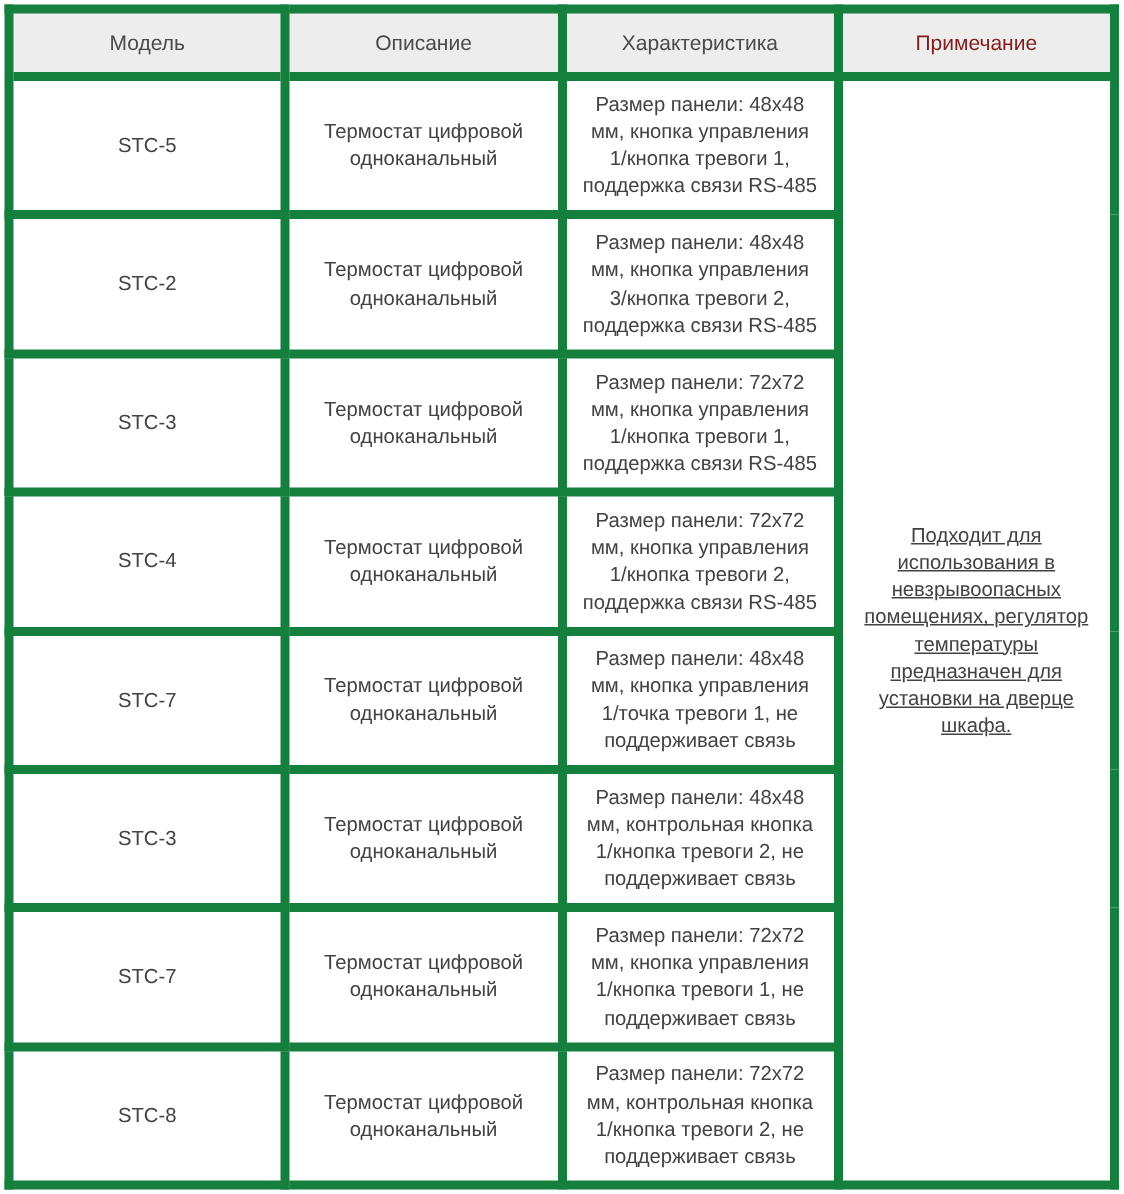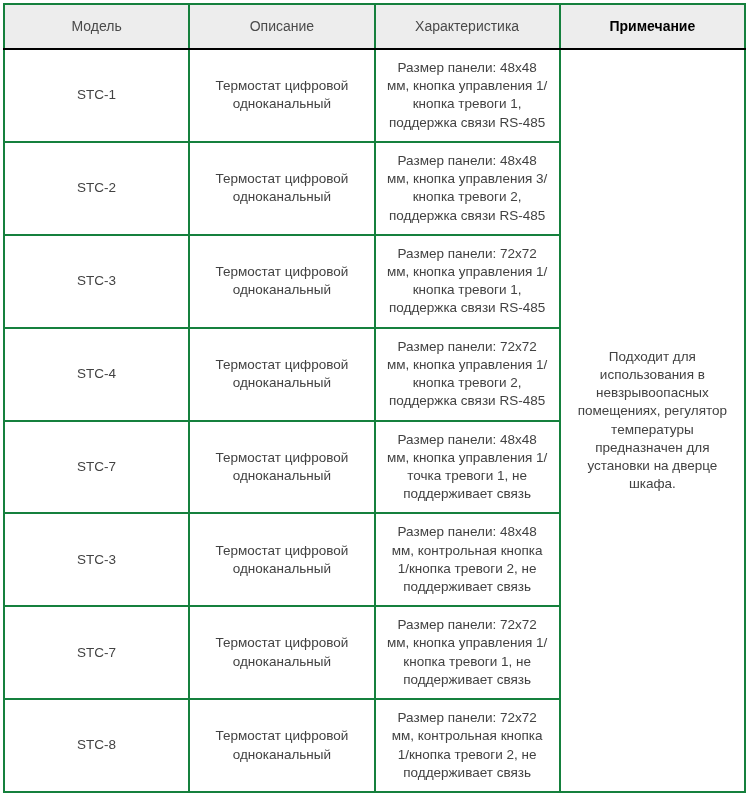--- a/index.html
+++ b/index.html
@@ -18,51 +18,52 @@
   table.spec-table {
     width: 100%;
     height: 100%;
     border-collapse: collapse;
     table-layout: fixed;
     border: 2px solid #000000;
   }
   table.spec-table col { width: 25%; }
   table.spec-table th,
   table.spec-table td {
-    border: 2px solid #15803d;
+    border: 6px solid #15803d;
     text-align: center;
     vertical-align: middle;
     box-sizing: border-box;
     padding: 4px 10px;
     font-size: 13.5px;
     line-height: 1.35;
     color: #424242;
     word-wrap: break-word;
   }
   table.spec-table thead th {
     background: #ededed;
     height: 45px;
     font-size: 14px;
     font-weight: 400;
     color: #4a4a4a;
     border-bottom: 2px solid #000000;
   }
   table.spec-table thead th.note-header {
-    font-weight: 700;
-    color: #000000;
+    font-weight: 400;
+    color: #7f1d1d;
   }
   table.spec-table tbody tr {
     height: 92px;
   }
   td.cell-characteristics {
     padding: 4px 8px;
   }
   td.cell-note {
     padding: 6px 14px;
     color: #424242;
+    text-decoration: underline;
   }
 </style>
 </head>
 <body>
 
 <div class="page">
   <table class="spec-table">
     <colgroup>
       <col>
         <col>
@@ -72,21 +73,21 @@
     <thead>
       <tr>
         <th>Модель</th>
         <th>Описание</th>
         <th>Характеристика</th>
         <th class="note-header">Примечание</th>
       </tr>
     </thead>
     <tbody>
       <tr>
-        <td class="cell-model">STC-1</td>
+        <td class="cell-model">STC-5</td>
         <td class="cell-description">Термостат цифровой одноканальный</td>
         <td class="cell-characteristics">Размер панели: 48x48 мм, кнопка управления 1/кнопка тревоги 1, поддержка связи RS-485</td>
         <td class="cell-note" rowspan="8">Подходит для использования в невзрывоопасных помещениях, регулятор температуры предназначен для установки на дверце шкафа.</td>
       </tr>
       <tr>
         <td class="cell-model">STC-2</td>
         <td class="cell-description">Термостат цифровой одноканальный</td>
         <td class="cell-characteristics">Размер панели: 48x48 мм, кнопка управления 3/кнопка тревоги 2, поддержка связи RS-485</td>
       </tr>
       <tr>

